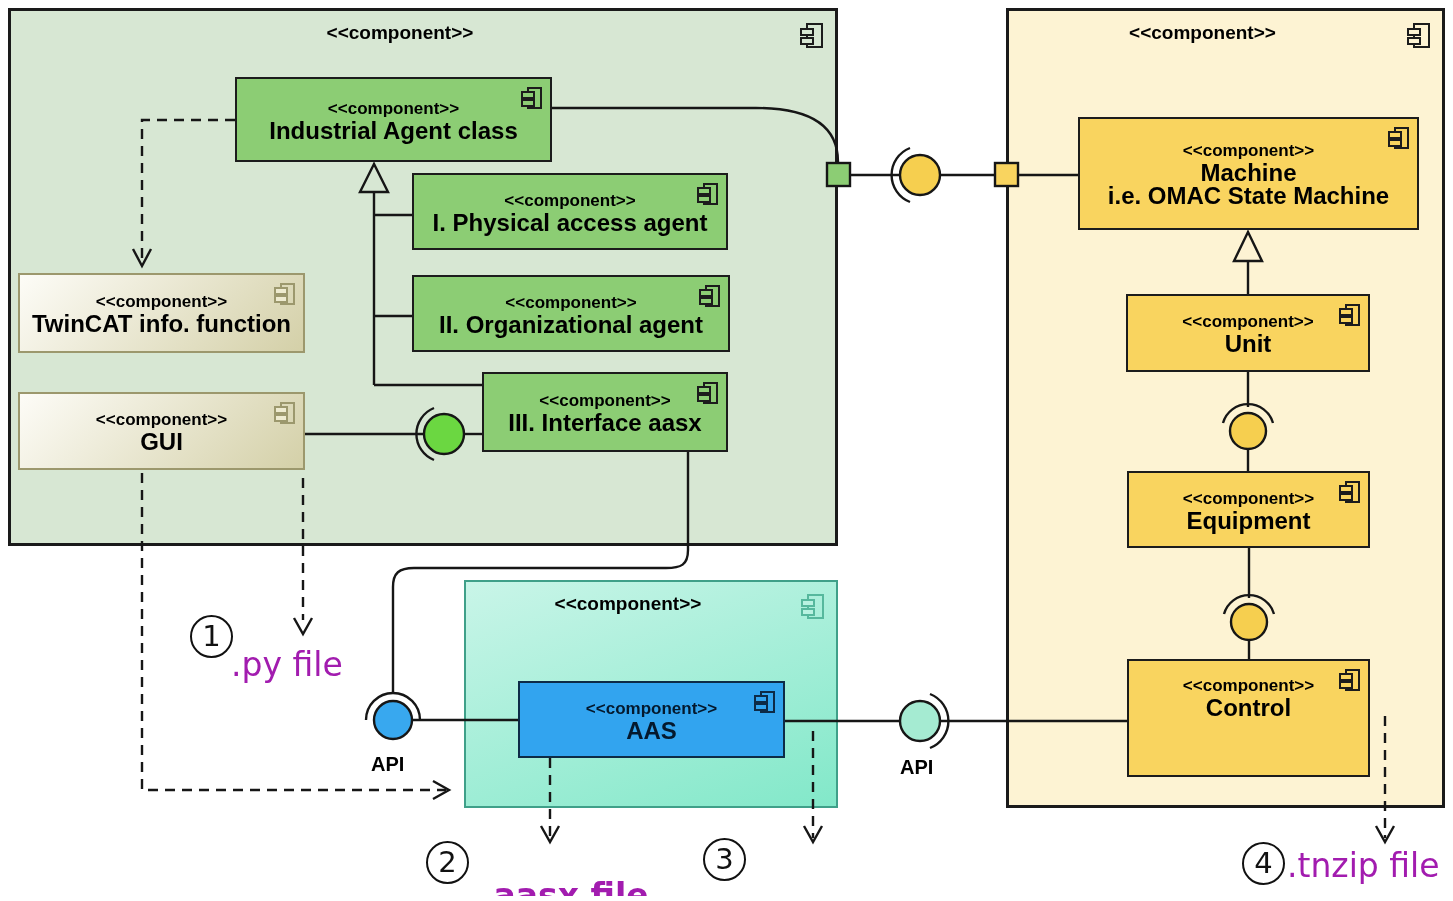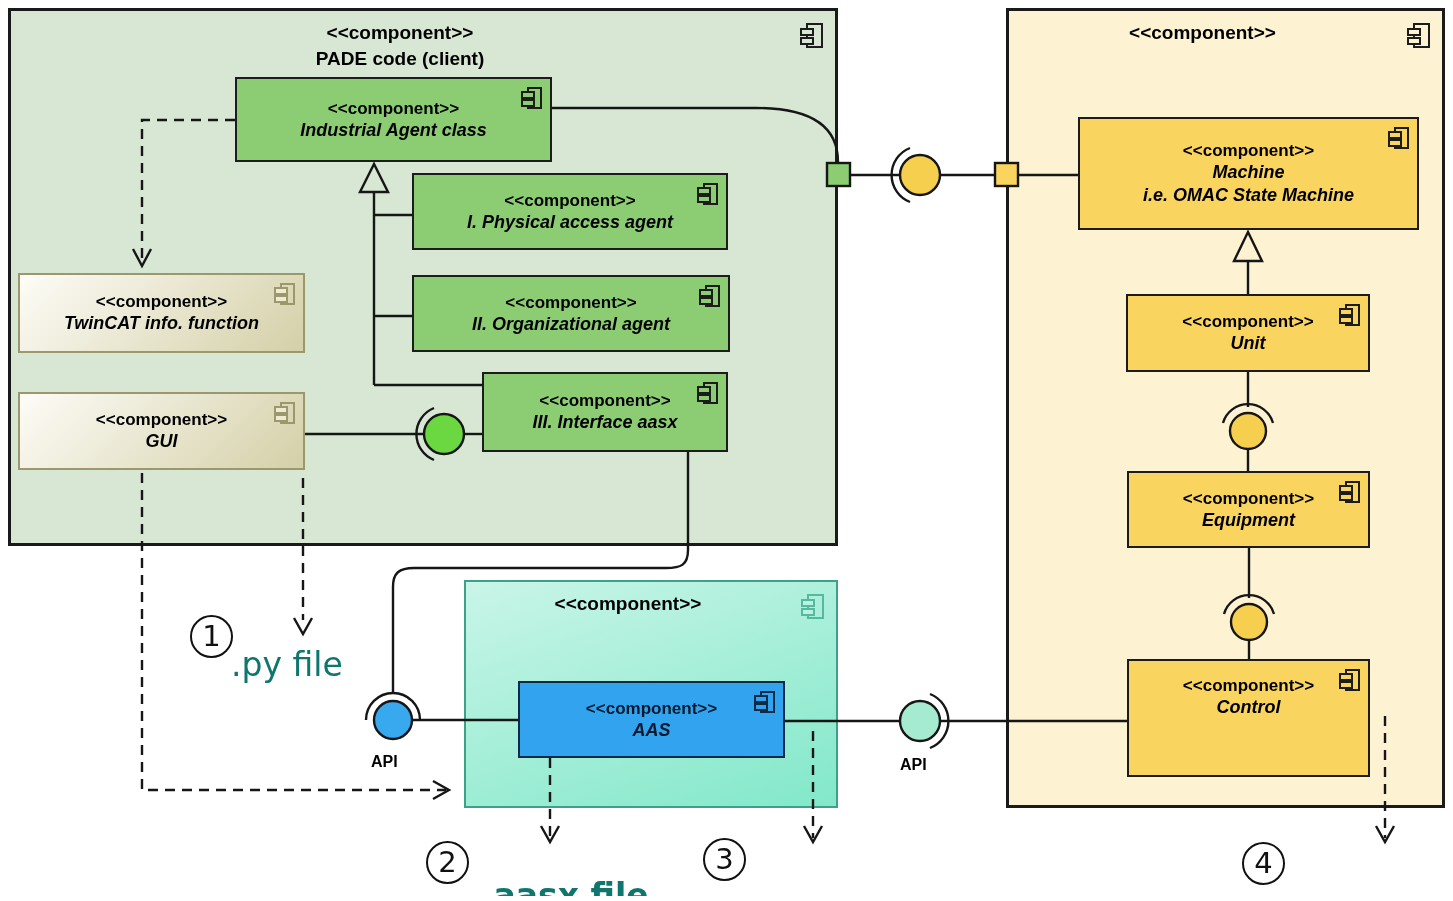--- a/index.html
+++ b/index.html
@@ -14,54 +14,53 @@
   .twincat { left:1006px; top:8px;   width:439px; height:800px; background:#fdf3d3; --ic:#1c1c1c; --bg:#fdf3d3; }
   .novaas  { left:464px;  top:580px; width:374px; height:228px;
              background:linear-gradient(160deg,#c9f5e8 0%,#82e8c9 100%);
              border:2.5px solid #3fa089; --ic:#56b89d; --bg:#b9f2e1; }
   .ctitle { position:absolute; top:9px; left:0; width:calc(100% - 46px); text-align:center;
             font-weight:bold; font-size:19px; line-height:26px; color:#000; }
   
   .comp { position:absolute; border:2.3px solid #1c1c1c; display:flex; flex-direction:column;
           align-items:center; justify-content:center; text-align:center; z-index:3; padding:2px 4px; }
   .comp .st { font-size:17px; font-weight:bold; line-height:21px; }
-  .comp .nm { font-size:18px; font-weight:bold; line-height:23px;font-style:italic; }
+  .comp .nm { font-size:24px; font-weight:bold; line-height:23px; }
   .green { background:#8ccd74; --ic:#1c1c1c; --bg:#8ccd74; }
   .gold  { background:#f9d45f; --ic:#1c1c1c; --bg:#f9d45f; }
   .beige { background:linear-gradient(135deg,#fdfcf7 0%,#d4d0a8 100%);
            border:2px solid #9c986d; --ic:#9c986d; --bg:#eeebd0; }
   .blue  { background:#32a4ef; border:2.4px solid #0d2b47; color:#04192e; --ic:#0d2b47; --bg:#32a4ef; }
   
   .cicon { position:absolute; right:8px; top:8px; width:15px; height:22px;
            border:2.2px solid var(--ic); }
   .cicon::before, .cicon::after { content:""; position:absolute; left:-8px; width:10px; height:4px;
            border:2.2px solid var(--ic); background:var(--bg); }
   .cicon::before { top:2px; }
   .cicon::after  { top:10px; }
   .cicon.big { right:12px; top:12px; width:17px; height:25px; }
   .cicon.big::before { top:3px; } .cicon.big::after { top:12px; }
   
   svg.wires { position:absolute; left:0; top:0; z-index:2; }
   
   .num { position:absolute; z-index:4; width:43px; height:43px; border:2.5px solid #111;
          border-radius:50%; background:#fff; font-size:29px; line-height:39px; text-align:center;
          color:#111; font-family:"DejaVu Sans", sans-serif; }
-  .flabel { position:absolute; z-index:4; font-size:33px; color:#0f766e;
+  .flabel { position:absolute; z-index:4; font-size:33px; color:#a21caf;
             font-family:"DejaVu Sans", sans-serif; white-space:nowrap; }
-  .api { position:absolute; z-index:4; font-size:16px; font-weight:bold; color:#000; }
+  .api { position:absolute; z-index:4; font-size:20px; font-weight:bold; color:#000; }
 </style>
 </head>
 <body>
 
 <div class="canvas">
 
   <div class="container pade">
     <div class="ctitle">
       <div>&lt;&lt;component&gt;&gt;</div>
-      <div>PADE code (client)</div>
     </div>
     <span class="cicon big"></span>
   </div>
 
   <div class="container twincat">
     <div class="ctitle">
       <div>&lt;&lt;component&gt;&gt;</div>
     </div>
     <span class="cicon big"></span>
   </div>
@@ -234,14 +233,15 @@
   <div class="num" style="left:190px; top:615px;">1</div>
   <div class="flabel" style="left:231px; top:645px;">.py file</div>
 
   <div class="num" style="left:426px; top:841px;">2</div>
   <div class="flabel" style="left:481px; top:876px;font-weight:bold;">.aasx file</div>
 
   <div class="num" style="left:703px; top:838px;">3</div>
   <div class="flabel" style="left:747px; top:858px;margin-top:48px;">.json file</div>
 
   <div class="num" style="left:1242px; top:842px;">4</div>
+  <div class="flabel" style="left:1287px; top:846px;">.tnzip file</div>
 
 </div>
 
 </body></html>

